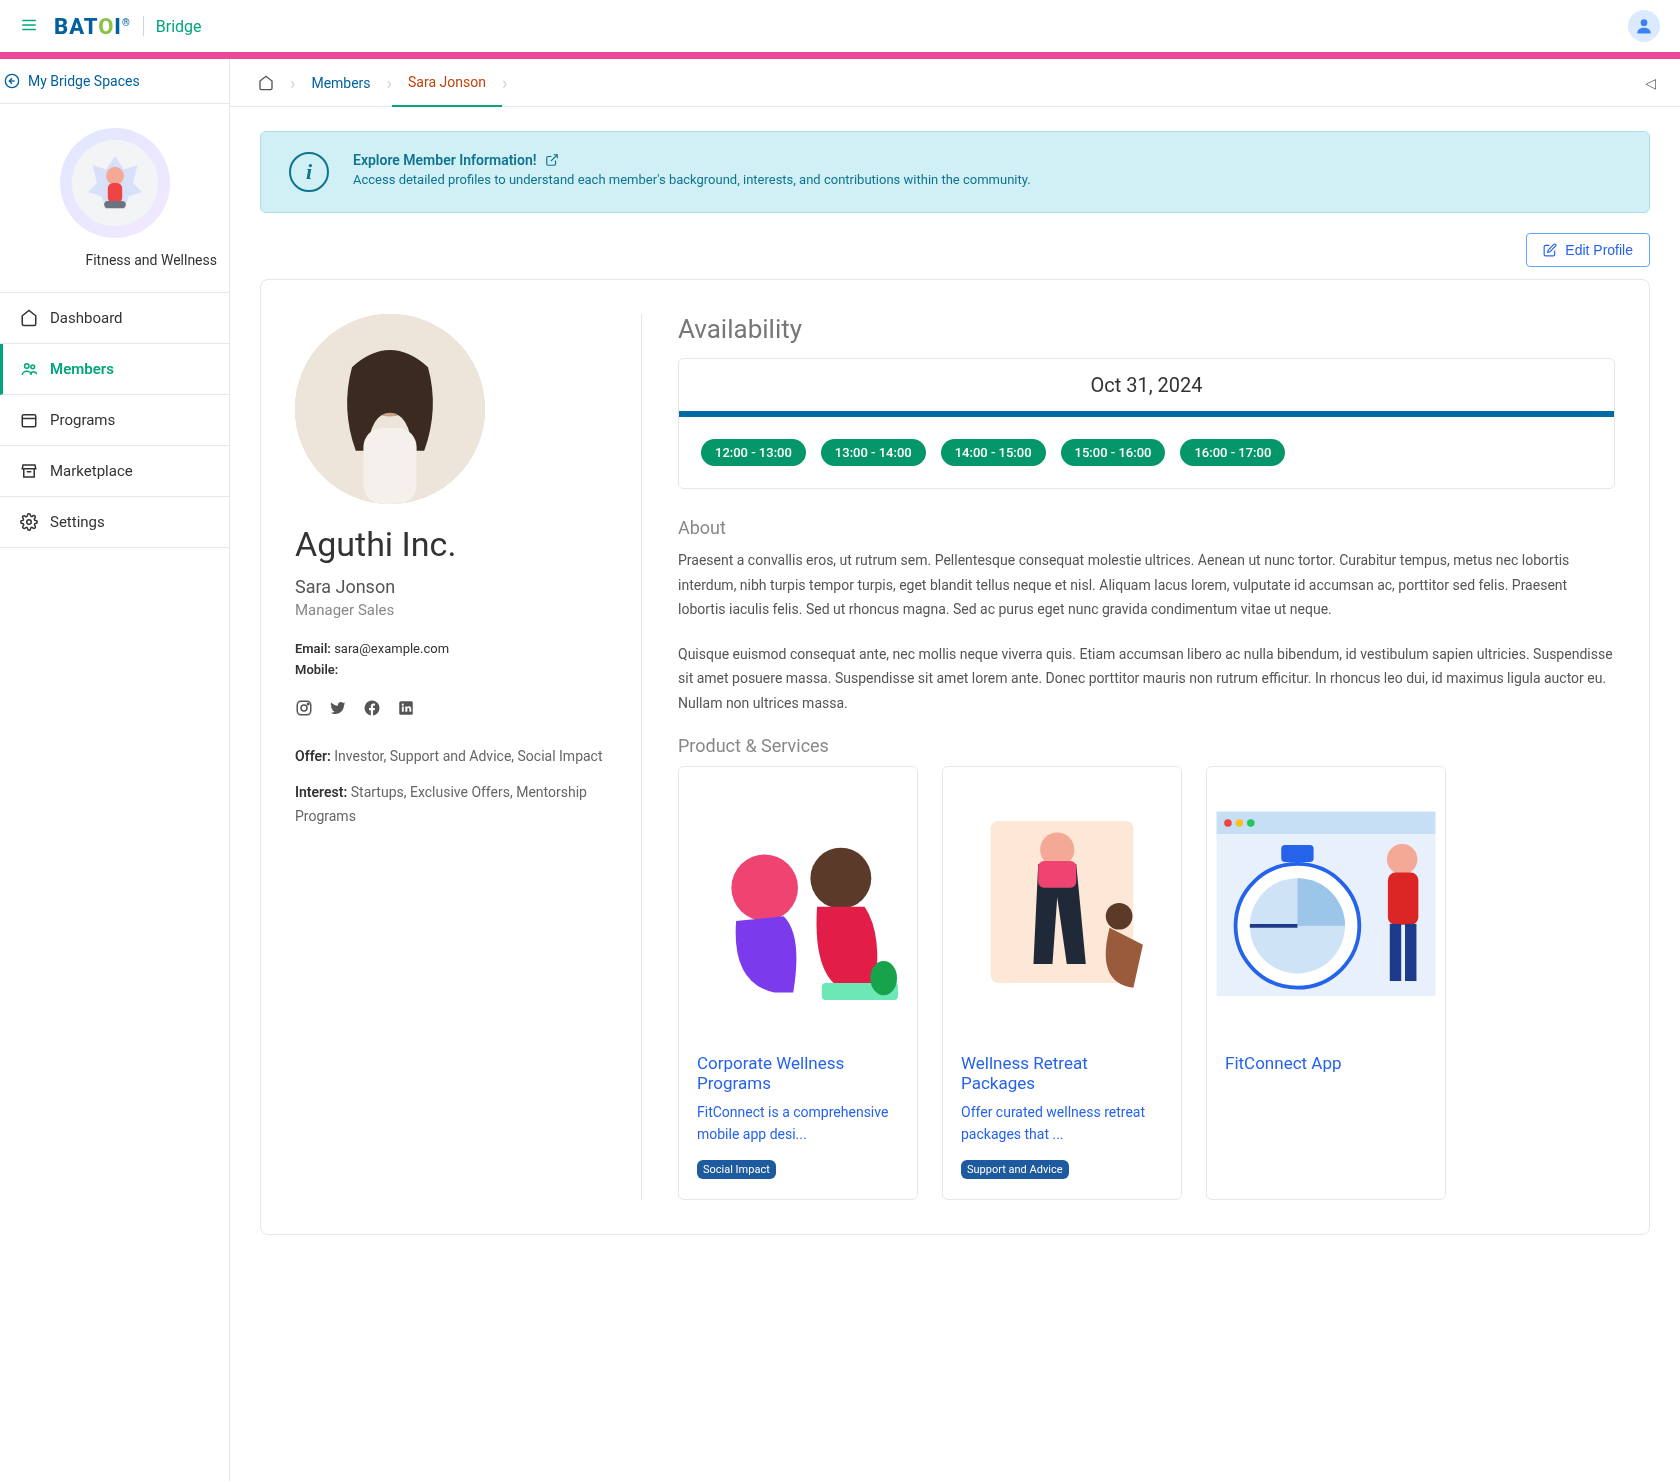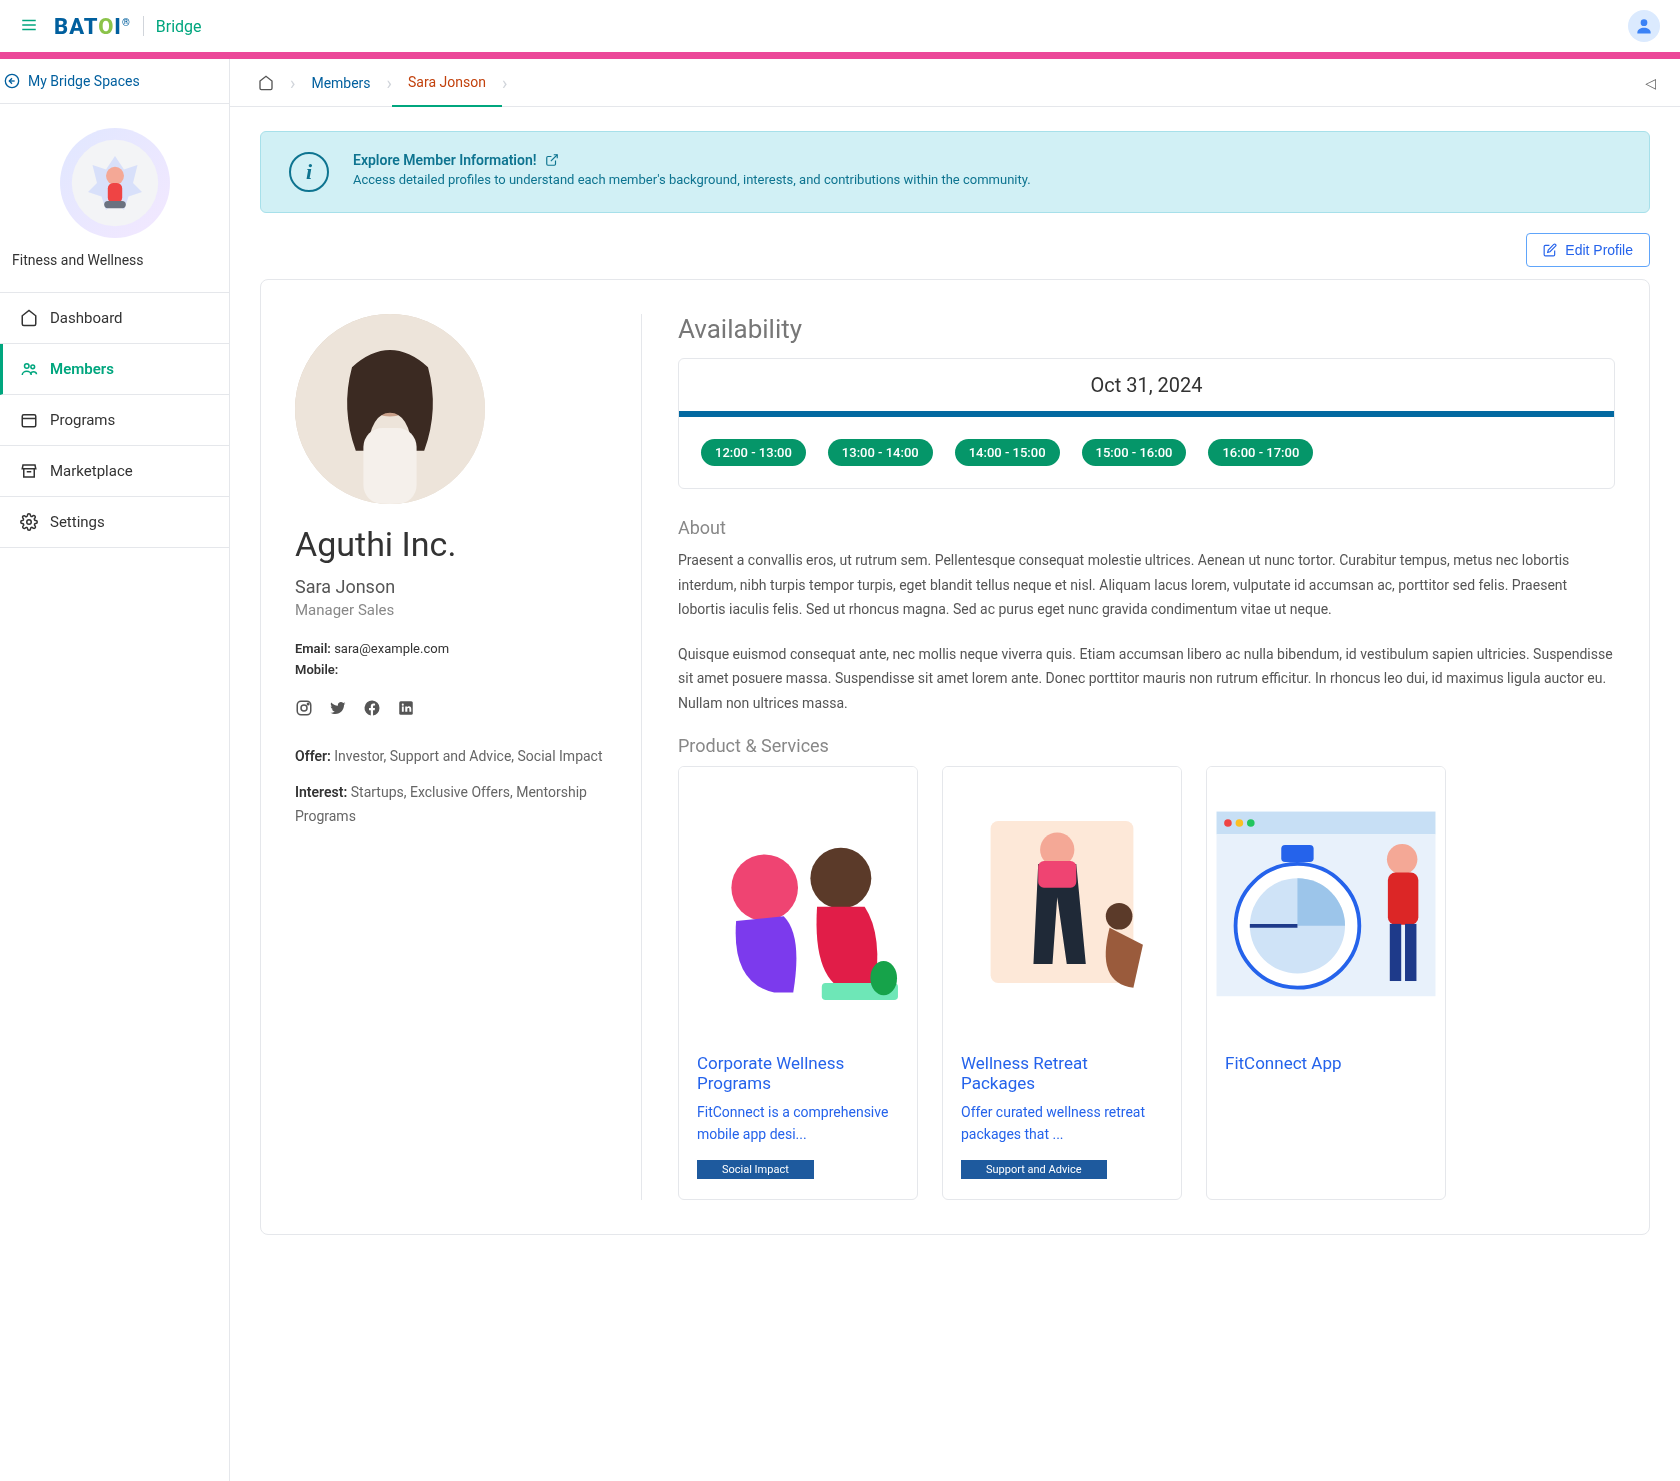--- a/index.html
+++ b/index.html
@@ -10,21 +10,21 @@
 .logo{display:flex;align-items:center;gap:12px}
 .logo-batoi{font-weight:800;font-size:22px;letter-spacing:1px;color:#005f9e}
 .logo-batoi .o{color:#8bc34a}
 .logo-divider{width:1px;height:20px;background:#d1d5db}
 .logo-bridge{color:#00a67e;font-size:16px}
 .avatar-top{width:32px;height:32px;border-radius:50%;background:#dbeafe;position:relative;display:flex;align-items:center;justify-content:center;color:#3b82f6}
 .layout{display:flex}
 .sidebar{width:230px;border-right:1px solid #e5e7eb;display:flex;flex-direction:column;min-height:calc(100vh - 52px)}
 .sidebar-header{display:flex;align-items:center;gap:8px;padding:14px 4px;border-bottom:1px solid #e5e7eb;color:#005f9e;cursor:pointer}
 .sidebar-header svg{color:#005f9e}
-.space-card{text-align:left;padding:24px 12px;border-bottom:1px solid #e5e7eb}
+.space-card{text-align:right;padding:24px 12px;border-bottom:1px solid #e5e7eb}
 .space-avatar{width:110px;height:110px;border-radius:50%;background:linear-gradient(135deg,#e0e7ff 0%,#f3e8ff 100%);margin:0 auto 14px;display:flex;align-items:center;justify-content:center;position:relative}
 .space-name{font-size:14px;color:#333}
 .nav{list-style:none}
 .nav li{display:flex;align-items:center;gap:12px;padding:16px 20px;border-bottom:1px solid #e5e7eb;cursor:pointer;font-size:15px;color:#333}
 .nav li.active{color:#00a67e;font-weight:600;border-left:3px solid #00a67e;padding-left:17px}
 .nav-icon{width:18px;height:18px;flex-shrink:0}
 .main{flex:1;display:flex;flex-direction:column}
 .breadcrumb{display:flex;align-items:center;padding:0 12px;border-bottom:1px solid #e5e7eb;height:48px;justify-content:space-between}
 .breadcrumb-left{display:flex;align-items:center}
 .crumb{display:flex;align-items:center;padding:0 16px;height:48px;cursor:pointer;position:relative}
@@ -50,31 +50,31 @@
 .contact-label{font-weight:600}
 .socials{display:flex;gap:16px;margin:22px 0 28px;color:#555}
 .socials svg{width:18px;height:18px;cursor:pointer}
 .attr{font-size:14px;color:#666;line-height:1.7;margin-bottom:12px}
 .attr-label{font-weight:600;color:#333}
 .profile-right{flex:1;border-left:1px solid #e5e7eb;padding-left:36px}
 .section-h{font-size:26px;color:#777;font-weight:400;margin-bottom:14px}
 .section-h.sub{font-size:18px;color:#888;margin-top:8px;margin-bottom:10px}
 .avail-box{border:1px solid #e5e7eb;border-radius:6px;margin-bottom:28px}
 .avail-date{text-align:center;padding:14px;font-size:20px;color:#333;border-bottom:6px solid #0369a1}
-.slots{display:flex;gap:22px;padding:22px;flex-wrap:wrap}
+.slots{display:flex;gap:15px;padding:22px;flex-wrap:wrap}
 .slot{background:#059669;color:#fff;padding:6px 14px;border-radius:14px;font-size:13px;font-weight:500;cursor:pointer}
 .para{font-size:14px;color:#555;line-height:1.75;margin-bottom:20px}
 .products{display:flex;gap:24px;flex-wrap:wrap}
 .product{border:1px solid #e5e7eb;border-radius:6px;width:240px;overflow:hidden}
 .product-img{height:270px;display:flex;align-items:center;justify-content:center;background:#fff}
 .product-body{padding:16px 18px 20px}
 .product-title{font-size:17px;color:#2563eb;margin-bottom:8px}
 .product-desc{font-size:14px;color:#2563eb;line-height:1.6;margin-bottom:14px}
 .tags{display:flex;gap:6px;flex-wrap:wrap}
-.tag{background:#1e5a9e;color:#fff;font-size:11px;padding:3px 25px;border-radius:0}
+.tag{background:#1e5a9e;color:#fff;font-size:11px;padding:3px 6px;border-radius:6px}
 </style>
 </head>
 <body>
 
 <div class="topbar">
   <div class="topbar-left">
     <span class="menu-icon">
       <svg width="18" height="18" viewBox="0 0 24 24" fill="none" stroke="currentColor" stroke-width="2">
           <line x1="3" y1="6" x2="21" y2="6"></line>
           <line x1="3" y1="12" x2="21" y2="12"></line>

